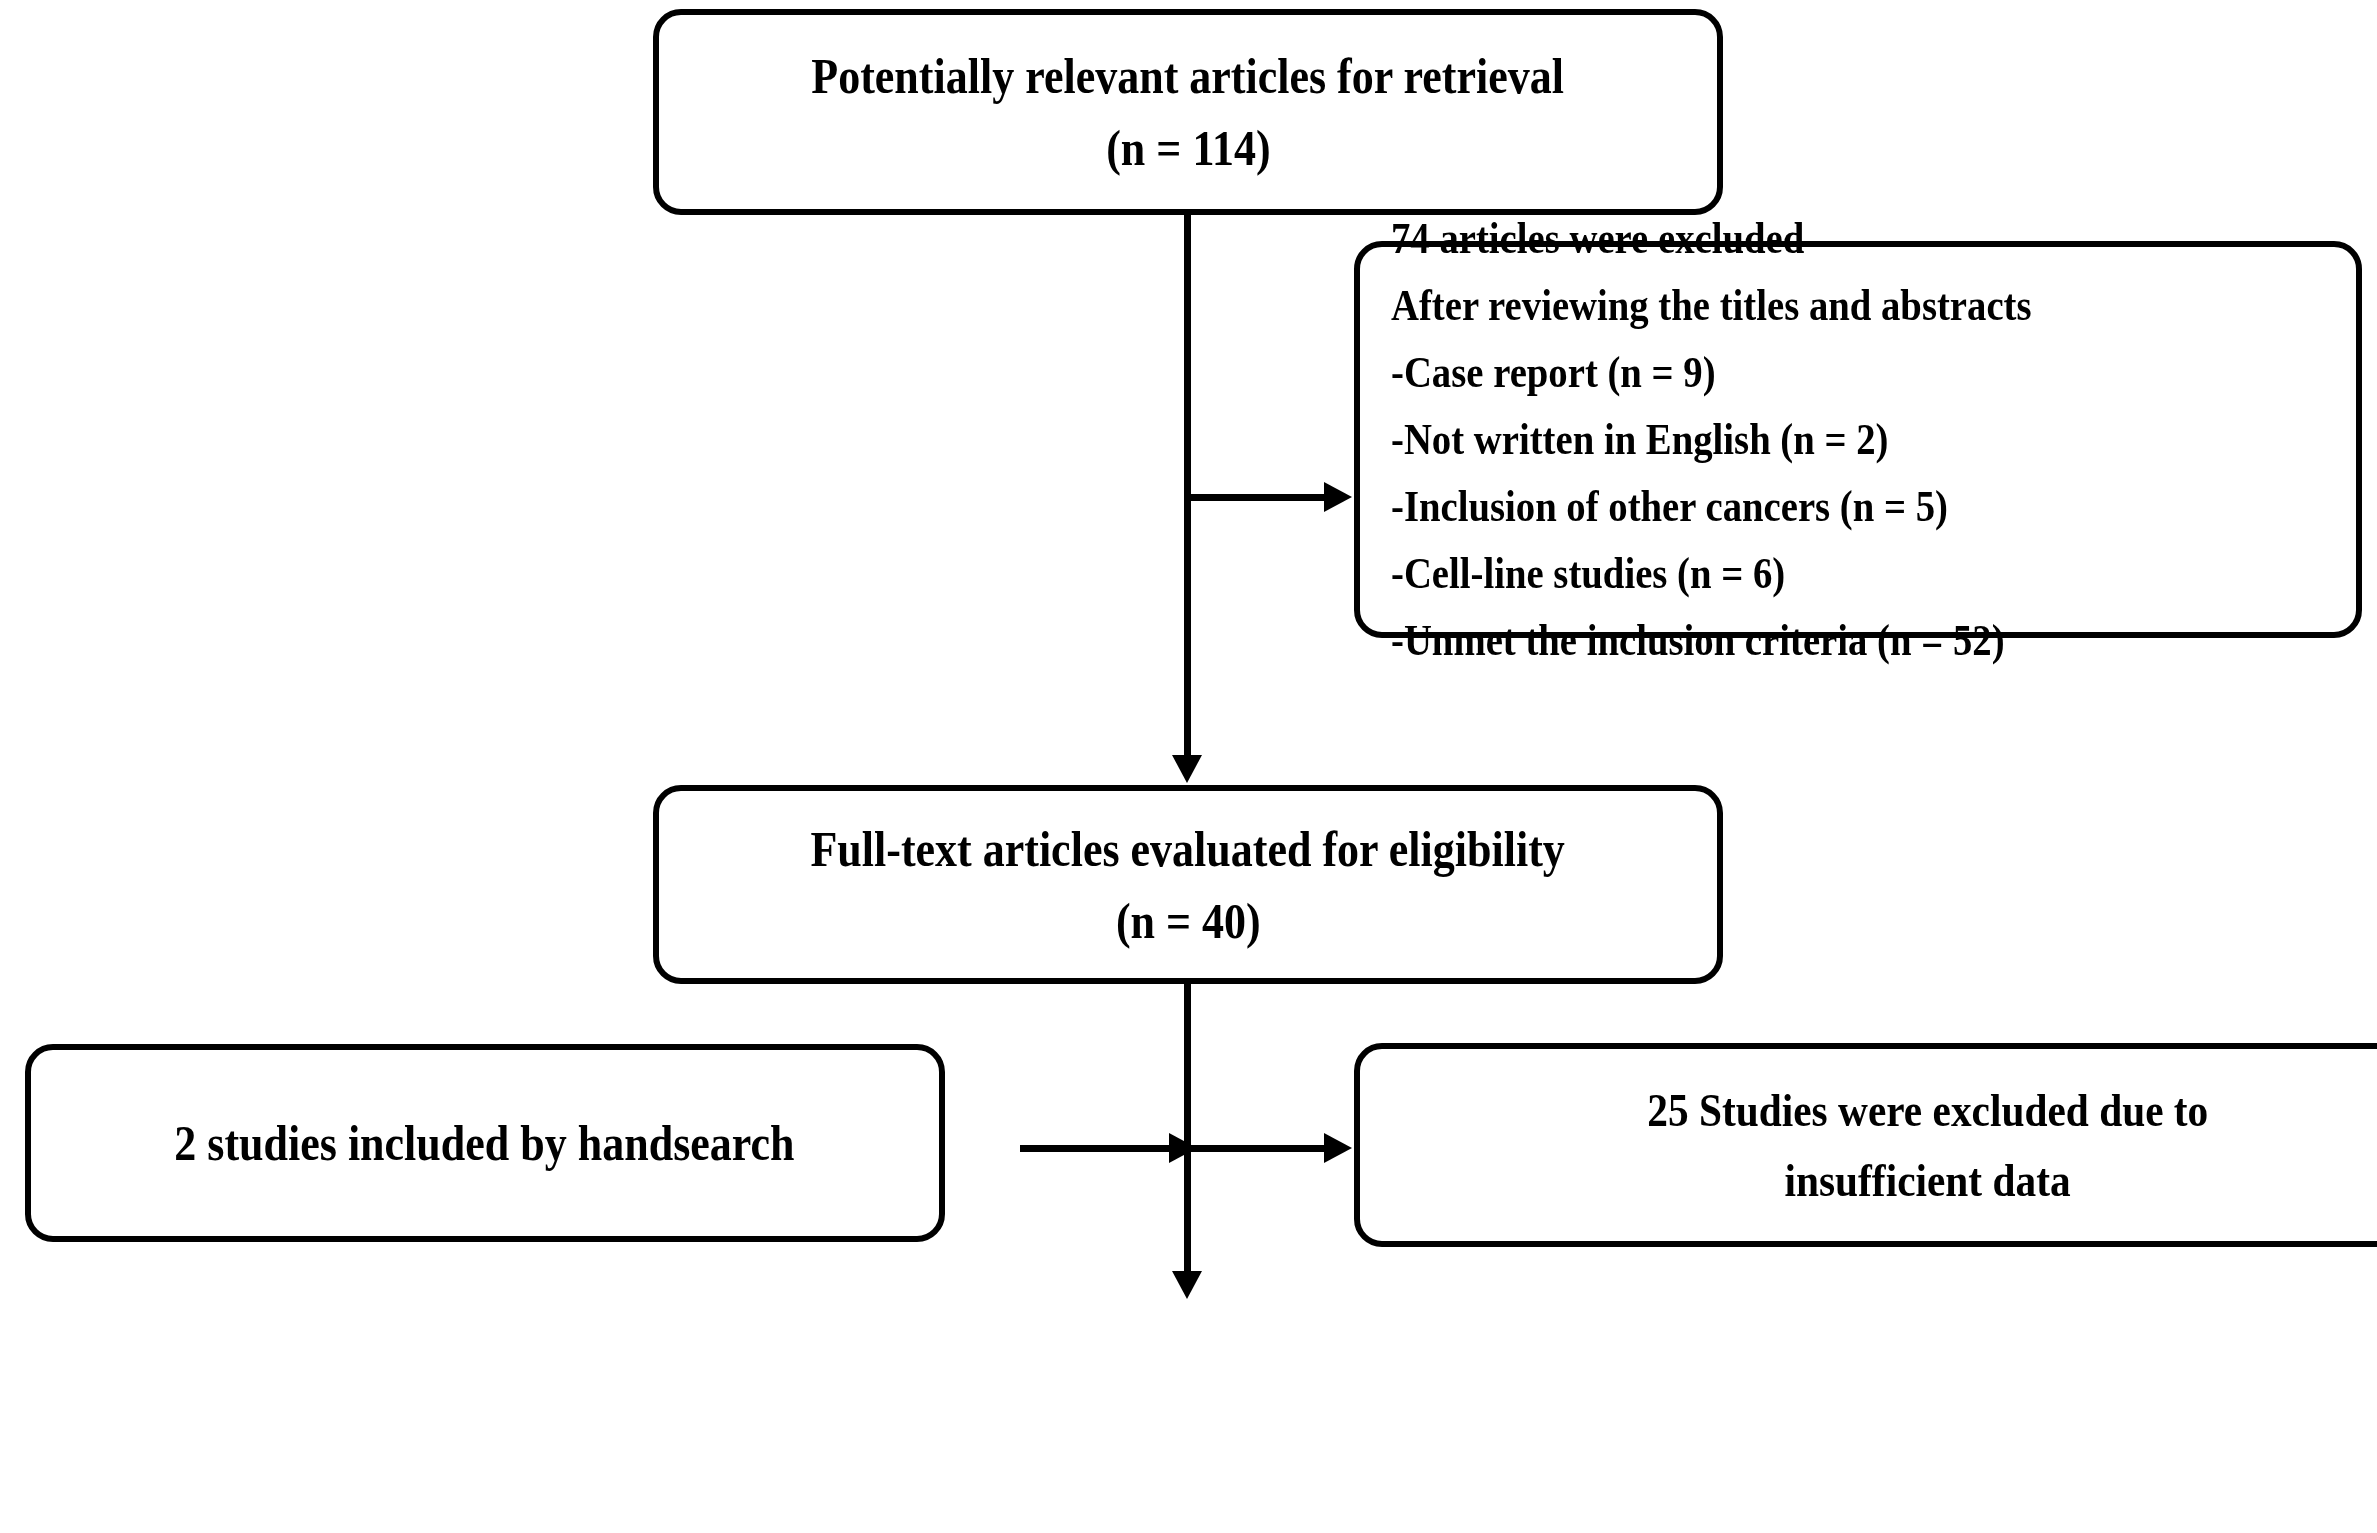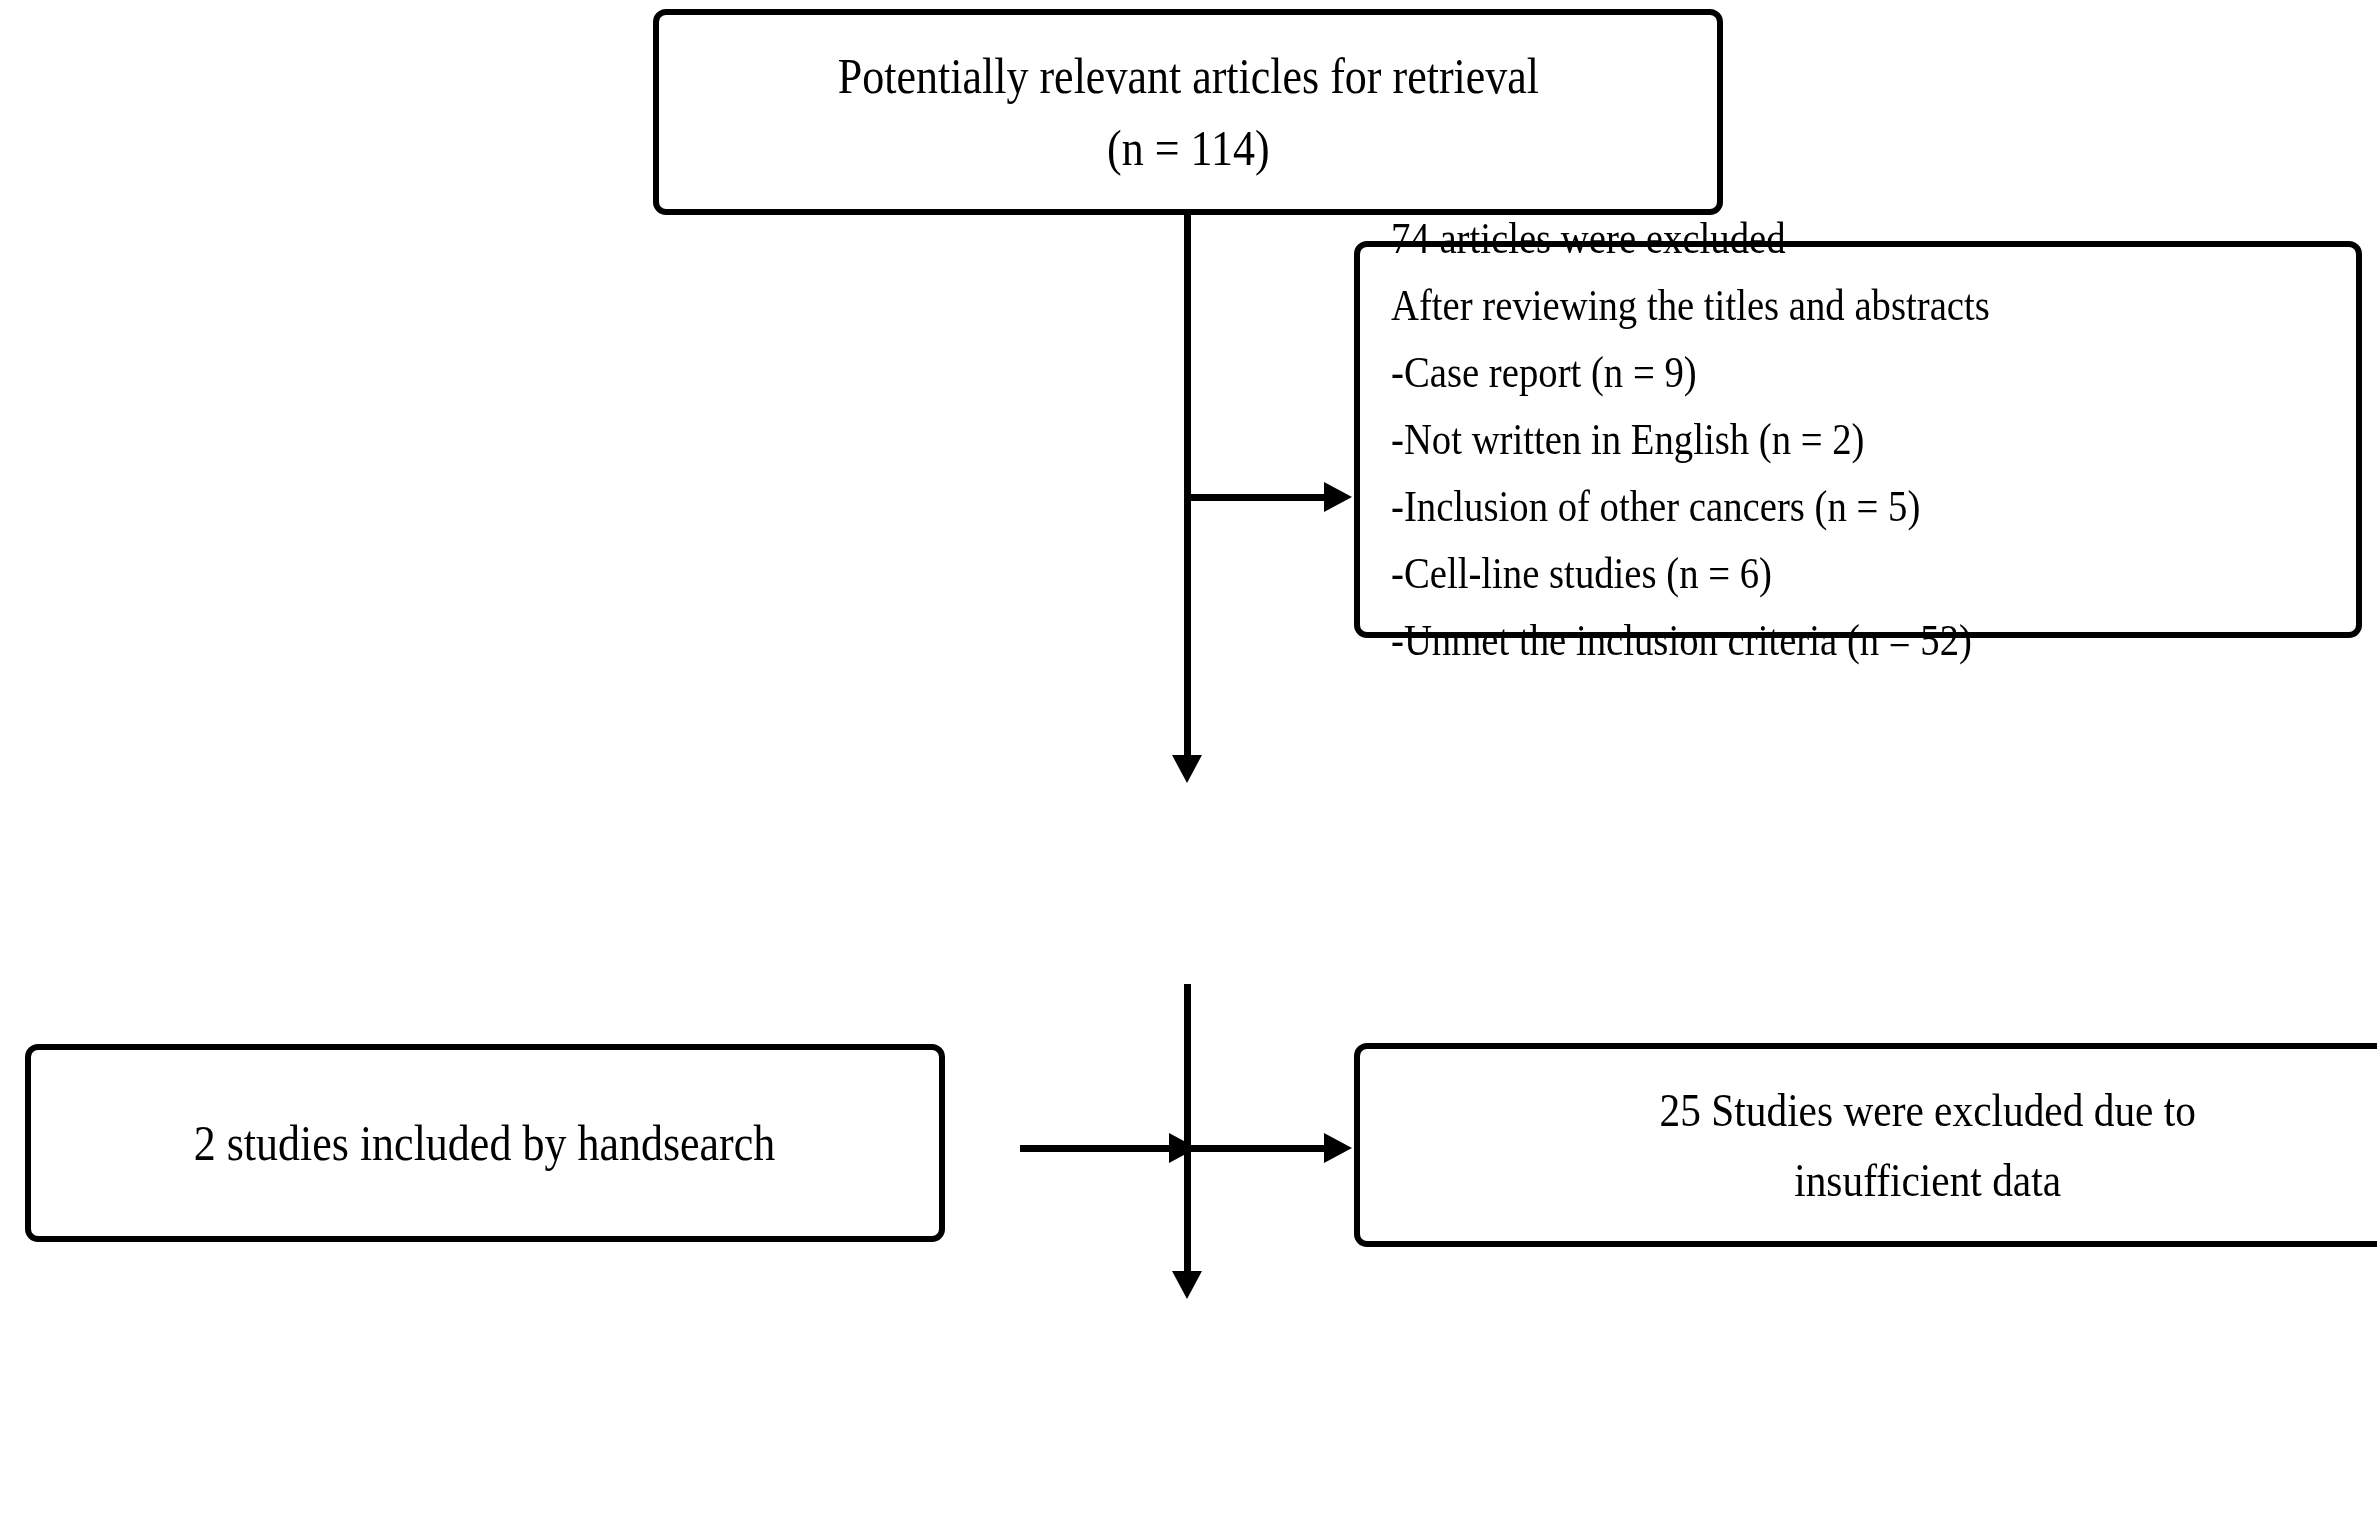--- a/index.html
+++ b/index.html
@@ -14,26 +14,26 @@
     height: 1533px;
     background: #ffffff;
     overflow: hidden;
     font-family: "Liberation Serif", "DejaVu Serif", serif;
   }
   .node {
     position: absolute;
     box-sizing: border-box;
     background: #ffffff;
     border: 6.7px solid #000000;
-    border-radius: 13px;
+    border-radius: 28px;
     display: flex;
     flex-direction: column;
     justify-content: center;
     color: #000000;
-    font-weight: normal;
+    font-weight: bold;
     z-index: 3;
   }
   .node.centered {
     align-items: center;
     text-align: center;
   }
   .node.left-aligned {
     align-items: flex-start;
     text-align: left;
     padding-left: 31px;
@@ -131,20 +131,24 @@
   <div class="node left-aligned" id="node-excluded">
     <span class="line">74 articles were excluded</span>
     <span class="line">After reviewing the titles and abstracts</span>
     <span class="line">-Case report (n = 9)</span>
     <span class="line">-Not written in English (n = 2)</span>
     <span class="line">-Inclusion of other cancers (n = 5)</span>
     <span class="line">-Cell-line studies (n = 6)</span>
     <span class="line">-Unmet the inclusion criteria (n = 52)</span>
   </div>
 
+  <div class="node centered" id="node-fulltext">
+    <span class="line">Full-text articles evaluated for eligibility</span>
+    <span class="line">(n = 40)</span>
+  </div>
 
   <div class="node centered" id="node-handsearch">
     <span class="line">2 studies included by handsearch</span>
   </div>
 
   <div class="node centered" id="node-insufficient">
     <span class="line">25 Studies were excluded due to</span>
     <span class="line">insufficient data</span>
   </div>
 

